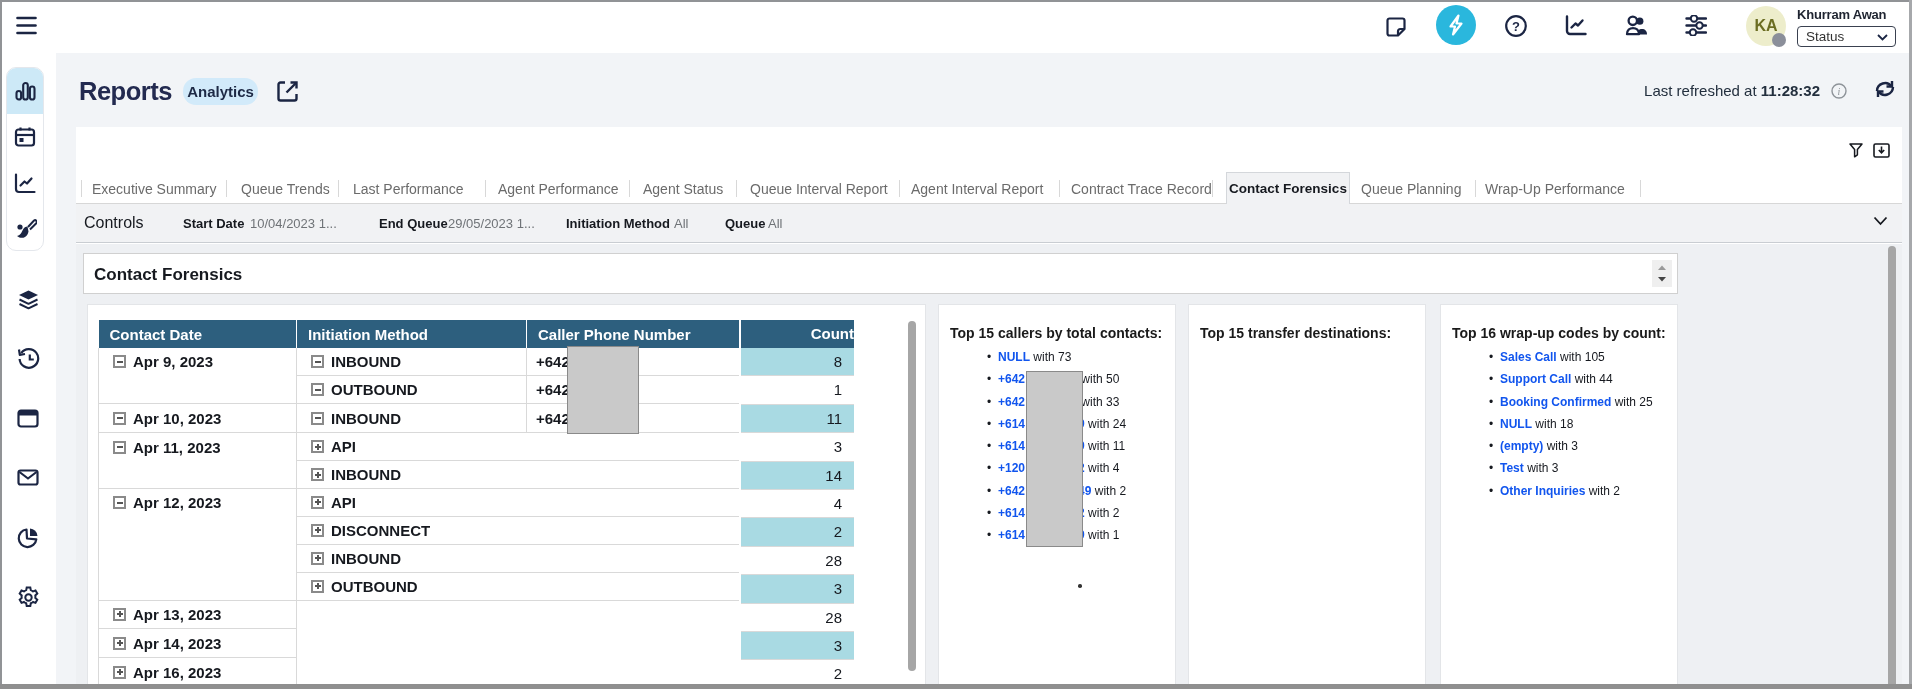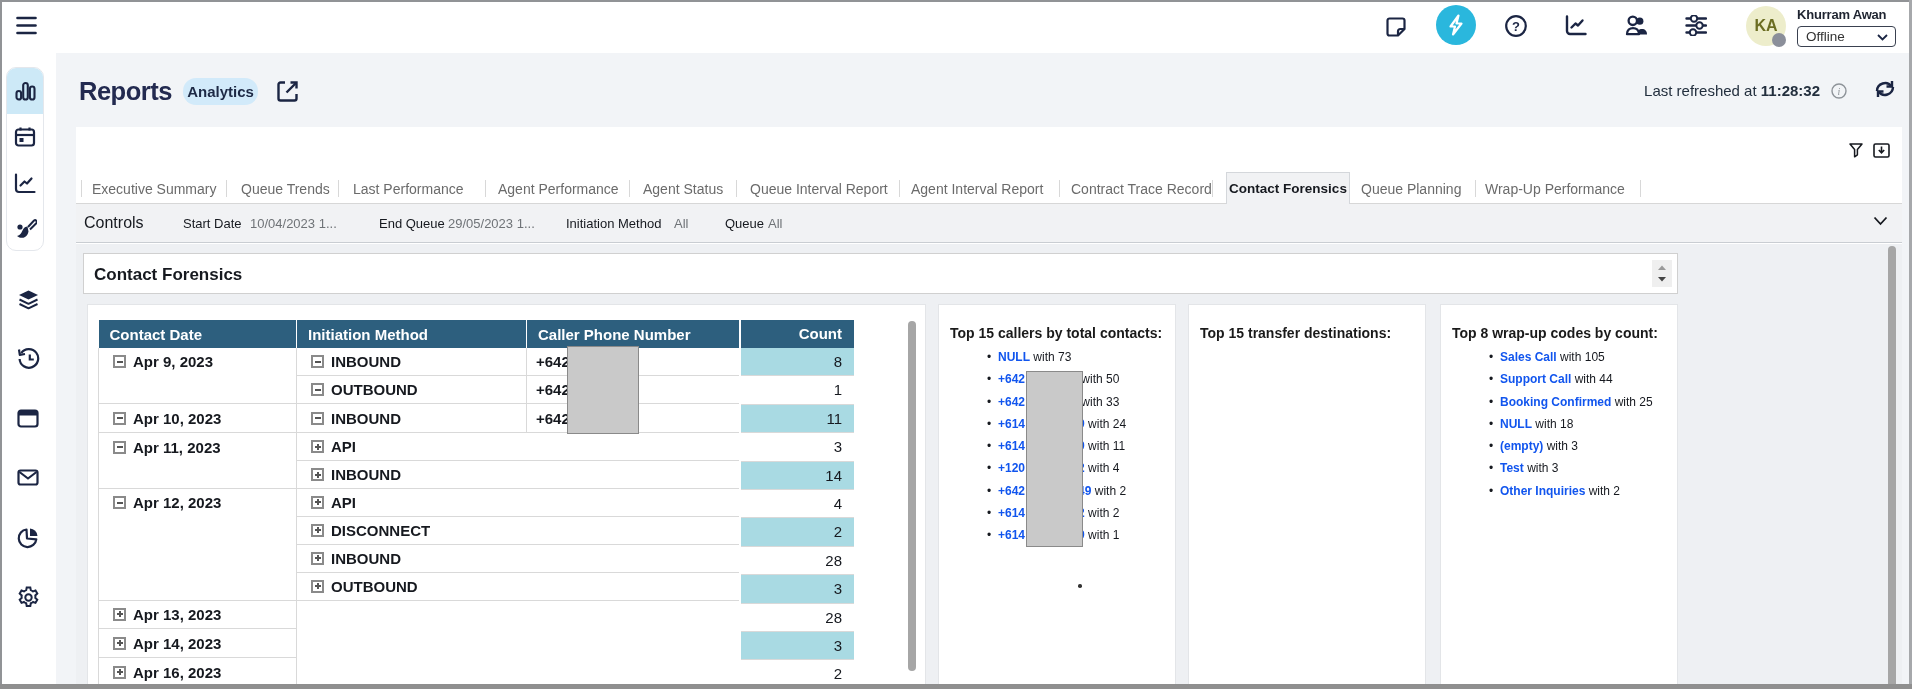--- a/index.html
+++ b/index.html
@@ -25,21 +25,21 @@
 #badge { left:127px; top:25px; width:75px; height:27px; background:#d2eafa; border-radius:13px; color:#1d2945; font-size:15px; font-weight:bold; text-align:center; line-height:27px; }
 #lastRef { right:89px; top:29px; font-size:15px; color:#232f3e; }
 
 #card { left:20px; top:74px; width:1826px; height:557px; background:#fff; }
 #tabline { left:0px; top:76px; width:1826px; height:1px; background:#d7d7d7; }
 #tabs { left:0px; top:43px; height:34px; width:1826px; }
 .tab { position:absolute; top:2px; line-height:34px; font-size:14px; color:#6b6b6b; white-space:nowrap; }
 .tdiv { position:absolute; top:10px; height:17px; width:1px; background:#d8d8d8; }
 #tabact { position:absolute; left:1150px; top:2px; width:124px; height:32px; background:#f1f2f4; border:1px solid #d4d7db; border-bottom:none; font-weight:bold; color:#16191f; font-size:13.5px; text-align:center; line-height:32px; white-space:nowrap; }
 #controls { left:0; top:77px; width:1826px; height:39px; background:#f1f2f4; border-bottom:1px solid #c9cdd2; font-size:15px; }
-#controls .lbl { position:absolute; top:12px; font-weight:normal; font-size:13px; color:#16191f; }
+#controls .lbl { position:absolute; top:12px; font-weight:bold; font-size:13px; color:#16191f; }
 #controls .val { position:absolute; top:12px; font-size:13px; color:#6f7377; }
 
 #sheet { left:20px; top:191px; width:1826px; height:493px; background:#eef0f3; }
 #titleBox { left:7px; top:9px; width:1595px; height:41px; background:#fff; border:1px solid #d0d0d0; }
 #titleBox .t { position:absolute; left:10px; top:11px; font-size:17px; font-weight:bold; }
 #spinner { position:absolute; right:5px; top:6px; width:20px; height:27px; background:#efefef; }
 .panel { position:absolute; top:60px; background:#fff; border:1px solid #e3e5e8; height:390px; }
 #p1 { left:11px; width:839px; }
 #p2 { left:862px; width:238px; }
 #p3 { left:1112px; width:238px; }
@@ -55,21 +55,21 @@
 td.date { border-right:1px solid #d9d9d9; border-bottom:1px solid #d9d9d9; border-left:1px solid #d9d9d9; }
 td.m { border-right:1px solid #d9d9d9; border-bottom:1px solid #d9d9d9; }
 td.ph { border-bottom:1px solid #d9d9d9; }
 td.m2 { border-bottom:1px solid #d9d9d9; }
 td.noline { border:none; }
 .cellpad { display:flex; align-items:center; }
 .pm { display:inline-block; width:13px; height:13px; border:2px solid #8a8a8a; position:relative; margin:0 7px 0 14px; background:#fff; flex:0 0 auto; }
 .pm::before { content:''; position:absolute; left:1.5px; top:3.5px; width:6px; height:2px; background:#555; }
 .pm.p::after { content:''; position:absolute; left:3.5px; top:1.5px; width:2px; height:6px; background:#555; }
 #countCol { position:absolute; left:653px; top:15px; width:113px; }
-#countCol .hd { height:28px; background:#2d5f7e; color:#fff; font-size:15px; font-weight:bold; text-align:right; line-height:28px; padding-right:12px; }
+#countCol .hd { height:28px; background:#2d5f7e; color:#fff; font-size:15px; font-weight:bold; text-align:right; line-height:28px; }
 #countCol .c { height:28.4px; font-size:15px; text-align:right; line-height:28.4px; padding-right:12px; border-bottom:1px solid #d9d9d9; }
 #countCol .b { background:#a9dae3; }
 .redact { position:absolute; background:#c9c9c9; border:1px solid #8a8a8a; z-index:8; }
 .vscroll { position:absolute; width:8px; background:#a6a6a6; border-radius:4px; }
 
 .blist { position:absolute; font-size:12px; }
 .blist .li { position:relative; height:22.3px; line-height:22.3px; white-space:nowrap; }
 .blist .bu { display:inline-block; width:11px; }
 .lk { color:#1155ee; font-weight:bold; }
 .gap { display:inline-block; }
@@ -120,21 +120,21 @@
       </g>
       <circle cx="9" cy="3.5" r="3.2" fill="#fff" stroke="#1b2543" stroke-width="2"></circle>
       <circle cx="14.5" cy="10.5" r="3.2" fill="#fff" stroke="#1b2543" stroke-width="2"></circle>
       <circle cx="8" cy="17.5" r="3.2" fill="#fff" stroke="#1b2543" stroke-width="2"></circle>
     </svg>
 
   <div class="abs" style="left:1746px;top:6px;width:40px;height:40px;border-radius:50%;background:#ededcb;color:#6b6d22;font-weight:bold;font-size:16px;text-align:center;line-height:40px;">KA</div>
   <div class="abs" style="left:1772px;top:33px;width:14px;height:14px;border-radius:50%;background:#8b8f9a;"></div>
   <div class="abs" style="left:1797px;top:7px;font-size:13px;font-weight:bold;color:#1f2430;letter-spacing:-0.2px;">Khurram Awan</div>
   <div class="abs" style="left:1797px;top:26px;width:99px;height:21px;border:1.5px solid #3a4150;border-radius:4px;background:#fff;">
-    <span class="abs" style="left:8px;top:2px;font-size:13.5px;color:#333;">Offline</span>
+    <span class="abs" style="left:8px;top:2px;font-size:13.5px;color:#333;">Status</span>
     <svg class="abs" style="right:7px;top:7px" width="11" height="7" viewBox="0 0 11 7">
         <path d="M1 1 L5.5 5.5 L10 1" fill="none" stroke="#1b2543" stroke-width="1.8"></path>
       </svg>
   </div>
 </div>
 
 <div class="abs" id="page">
   <div class="abs" id="rptTitle">Reports</div>
   <div class="abs" id="badge">Analytics</div>
   <svg class="abs" style="left:220px;top:27px" width="23" height="23" viewBox="0 0 23 23">
@@ -350,21 +350,21 @@
       </div>
       <div class="redact" style="left:87px;top:66px;width:57px;height:176px;"></div>
       <div class="abs" style="left:139px;top:279px;width:3.5px;height:3.5px;border-radius:50%;background:#333;"></div>
     </div>
 
     <div class="panel" id="p3">
       <div class="ptitle">Top 15 transfer destinations:</div>
     </div>
 
     <div class="panel" id="p4">
-      <div class="ptitle">Top 8 wrap-up codes by count:</div>
+      <div class="ptitle">Top 16 wrap-up codes by count:</div>
       <div class="blist" style="left:48px;top:41px;">
         <div class="li"><span class="bu">•</span><span class="lk">Sales Call</span> with 105</div>
         <div class="li"><span class="bu">•</span><span class="lk">Support Call</span> with 44</div>
         <div class="li"><span class="bu">•</span><span class="lk">Booking Confirmed</span> with 25</div>
         <div class="li"><span class="bu">•</span><span class="lk">NULL</span> with 18</div>
         <div class="li"><span class="bu">•</span><span class="lk">(empty)</span> with 3</div>
         <div class="li"><span class="bu">•</span><span class="lk">Test</span> with 3</div>
         <div class="li"><span class="bu">•</span><span class="lk">Other Inquiries</span> with 2</div>
       </div>
     </div>

